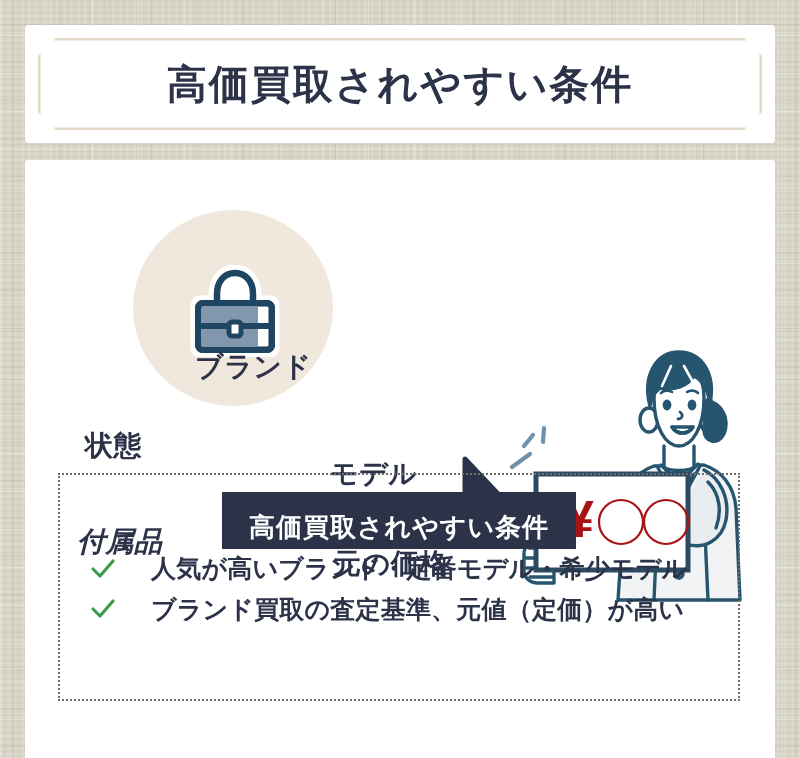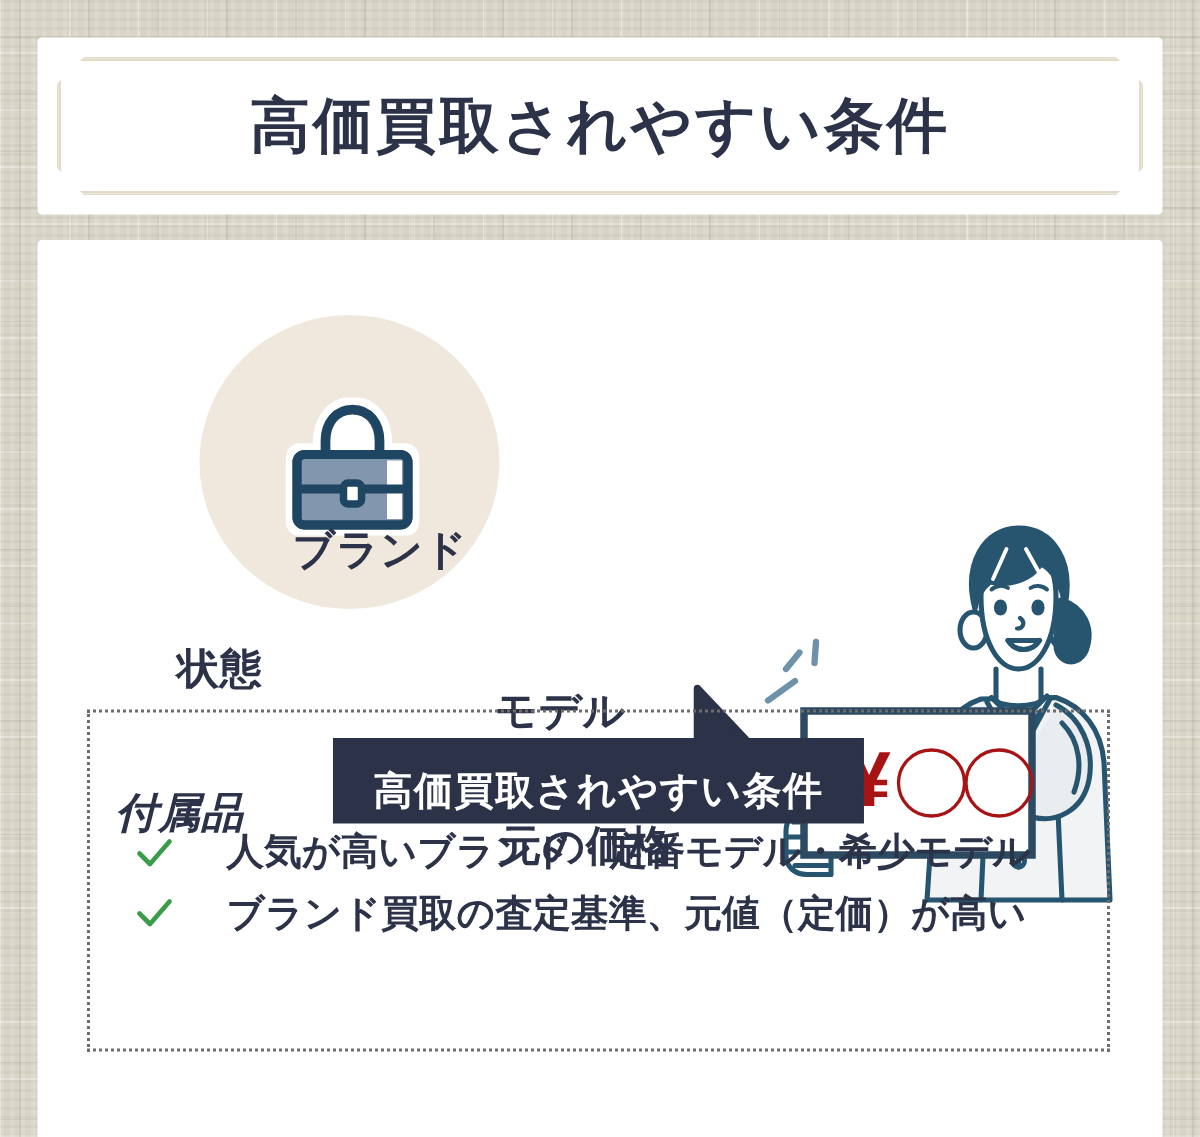--- a/index.html
+++ b/index.html
@@ -71,21 +71,21 @@
     position:absolute;left:108px;top:50px;width:200px;height:196px;
     background:#f0e8dc;border-radius:50%;
   }
   #bag-icon{position:absolute;left:165px;top:105px;width:90px;height:92px;}
 
   .kw{
     position:absolute;color:#2c3349;font-size:28px;font-weight:700;
     white-space:nowrap;letter-spacing:.5px;line-height:1;
   }
   #kw-brand   {left:170px;top:193px;}
-  #kw-state   {left:60px; top:272px;margin-left:33px;}
+  #kw-state   {left:60px; top:272px;}
   #kw-model   {left:305px;top:272px;margin-top:28px;}
   #kw-accessory{left:52px; top:368px;font-style:italic;}
   #kw-price   {left:275px;top:390px;margin-left:33px;}
 
   #arrow-icon{position:absolute;left:437px;top:296px;width:40px;height:78px;}
 
   #person-illustration{position:absolute;left:483px;top:182px;width:265px;height:262px;}
 
   
   #conditions-panel{

